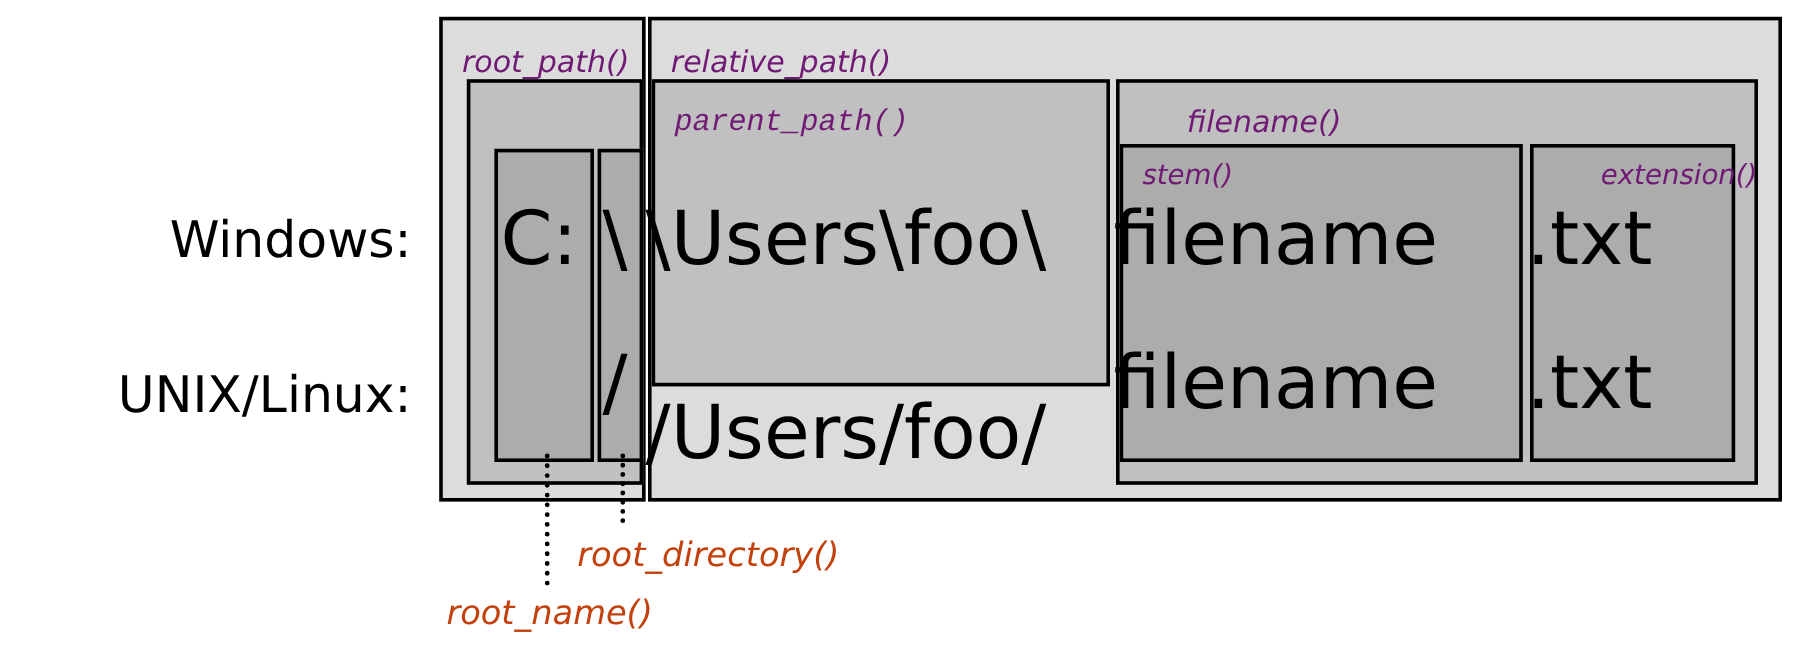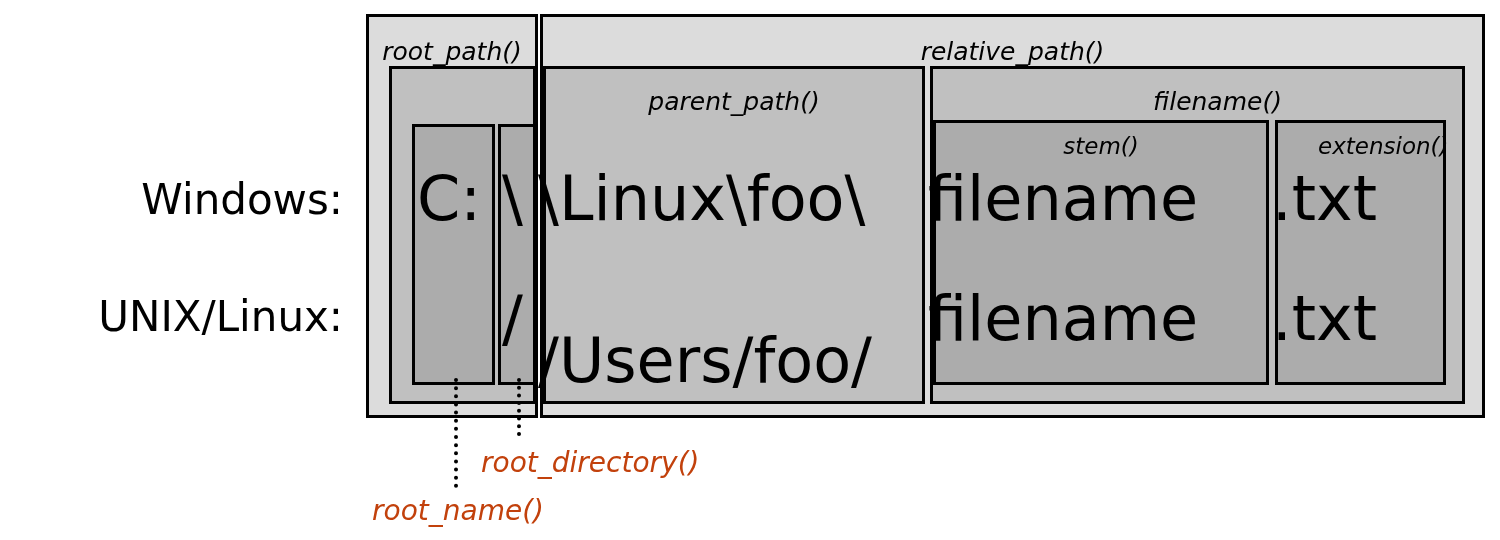--- a/index.html
+++ b/index.html
@@ -18,41 +18,41 @@
   
   .row-label {
     position: absolute;
     right: 1157px;           
     font-size: 42px;
     color: #000;
     white-space: nowrap;
     text-align: right;
   }
   #label-windows { top: 175px; }
-  #label-unix    { top: 292px; margin-left: 18px; }
+  #label-unix    { top: 304px; margin-left: 18px; }
 
   
   .box {
     position: absolute;
     box-sizing: border-box;
     border: 3px solid #000;
   }
   .lvl0 { background: #dcdcdc; }   
   .lvl1 { background: #c0c0c0; }   
   .lvl2 { background: #acacac; }   
 
   
   .cap {
     position: absolute;
-    left: 0;
+    left: 16px;
     right: 0;
-    text-align: center;
+    text-align: left;
     font-style: italic;
     font-size: 25px;
-    color: #000000;
+    color: #701a75;
     white-space: nowrap;
     pointer-events: none;
   }
   .cap-sm { font-size: 23px; font-style: italic; }
 
   
   .pathtext {
     position: absolute;
     font-size: 62px;
     color: #000;
@@ -88,21 +88,21 @@
 <div class="box lvl0" style="left:366px; top:14px; width:172px; height:404px;">
   <div class="cap" style="top:20px;">root_path()</div>
 </div>
 
 <div class="box lvl0" style="left:540px; top:14px; width:945px; height:404px;">
   <div class="cap" style="top:20px;">relative_path()</div>
 </div>
 
 <div class="box lvl1" style="left:389px; top:66px; width:147px; height:338px;"></div>
 
-<div class="box lvl1" style="left:543px; top:66px; width:382px; height:338px;">
+<div class="box lvl1" style="left:543px; top:66px; width:382px; height:256px;font-family:Liberation Mono, monospace;">
   <div class="cap" style="top:18px;">parent_path()</div>
 </div>
 
 <div class="box lvl1" style="left:930px; top:66px; width:535px; height:338px;">
   <div class="cap" style="top:18px;padding-left:40px;">filename()</div>
 </div>
 
 <div class="box lvl2" style="left:412px; top:124px; width:83px; height:261px;"></div>
 
 <div class="box lvl2" style="left:498px; top:124px; width:38px; height:261px;"></div>
@@ -112,21 +112,21 @@
 </div>
 
 <div class="box lvl2" style="left:1275px; top:120px; width:171px; height:265px;">
   <div class="cap cap-sm" style="top:10px;padding-left:40px;">extension()</div>
 </div>
 
 <div class="pathtext row-win" style="left:417px;">C:</div>
 
 <div class="pathtext row-win" style="left:502px;">\</div>
 
-<div class="pathtext row-win" style="left:538px;">\Linux\foo\</div>
+<div class="pathtext row-win" style="left:538px;">\Users\foo\</div>
 
 <div class="pathtext row-win" style="left:928px;">filename</div>
 
 <div class="pathtext row-win" style="left:1272px;">.txt</div>
 
 <div class="pathtext row-unix" style="left:417px;"></div>
 
 <div class="pathtext row-unix" style="left:502px;">/</div>
 
 <div class="pathtext row-unix" style="left:538px;margin-top:42px;">/Users/foo/</div>

